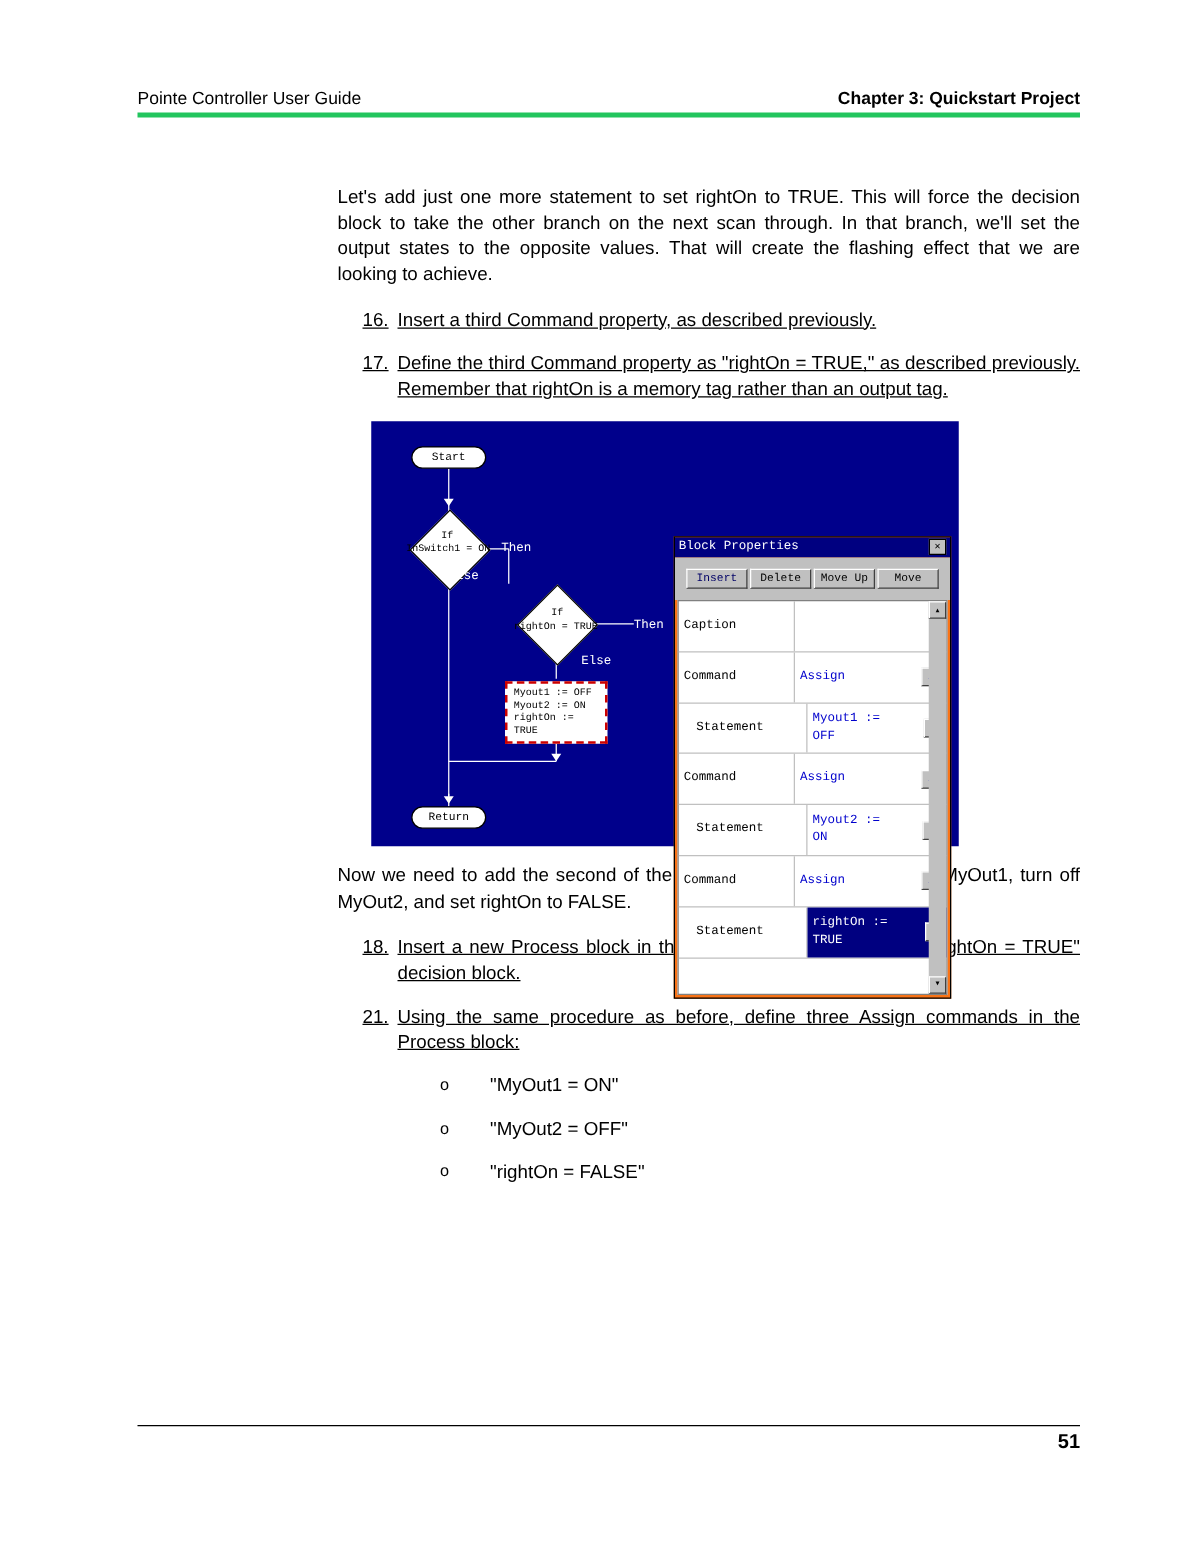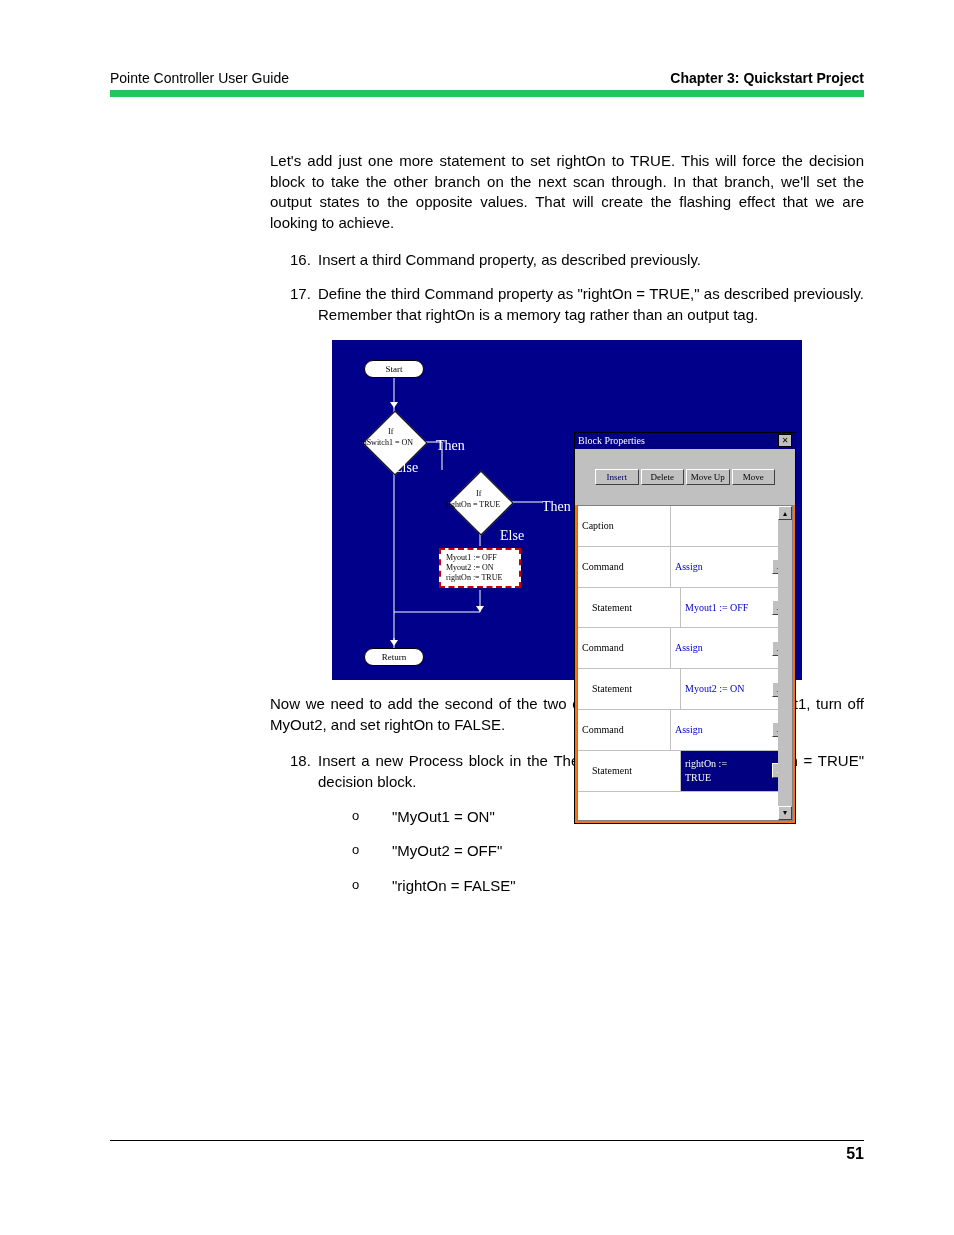--- a/index.html
+++ b/index.html
@@ -13,52 +13,53 @@
     height: 1235px;
     position: relative;
     box-sizing: border-box;
     padding: 70px 90px 60px 110px;
   }
   .header-row {
     display: flex;
     justify-content: space-between;
     font-size: 14px;
     padding-bottom: 4px;
-    border-bottom: 7px solid #22c55e;
+    border-bottom: 4px solid #22c55e;
     margin-bottom: 54px;
   }
   .header-left { font-weight: 400; }
   .header-right { font-weight: 700; }
   .body {
     margin-left: 160px;
     font-size: 15px;
     line-height: 1.38;
   }
   .para { text-align: justify; margin-bottom: 16px; }
   .step-row {
     display: flex;
     margin-bottom: 14px;
+    text-decoration: underline;
   }
   .step-num {
     width: 48px;
     flex-shrink: 0;
     padding-left: 20px;
     box-sizing: border-box;
   }
   .step-text {
     flex: 1;
     text-align: justify;
   }
   .figure {
     width: 470px;
     height: 340px;
-    margin: 8px 0 14px 62px;
+    margin: 8px 0 14px 27px;
     background: #00008B;
     position: relative;
-    font-family: Liberation Serif, serif;
+    font-family: Liberation Mono, monospace;
   }
   .sub-list { margin-left: 82px; }
   .sub-row { display: flex; margin-bottom: 14px; }
   .sub-bullet { width: 40px; flex-shrink: 0; font-size: 13px; }
   .sub-text { flex: 1; }
   .footer {
     position: absolute;
     bottom: 72px;
     left: 110px;
     right: 90px;
@@ -86,21 +87,21 @@
   .fc-start { border-radius: 10px; width: 60px; height: 18px; left: 32px; top: 20px; }
   .fc-return { border-radius: 10px; width: 60px; height: 18px; left: 32px; top: 308px; }
   .fc-diamond {
     position: absolute; width: 44px; height: 44px;
     transform: rotate(45deg);
     background: #fff; border: 1px solid #000;
   }
   .fc-diamond.d1 { left: 40px; top: 80px; }
   .fc-diamond.d2 { left: 126px; top: 140px; }
   .fc-label {
-    position: absolute; color: #fff; font-size: 14px; white-space: nowrap;
+    position: absolute; color: #fff; font-size: 10px; white-space: nowrap;
   }
   .fc-dlabel {
     position: absolute; font-size: 8px; color: #000; text-align:center; white-space: nowrap;
   }
   .fc-process {
     position: absolute; background: #fff; border: 2px dashed #c00;
     font-size: 8px; color:#000; padding: 3px 5px; line-height: 1.25;
     width: 82px; left: 107px; top: 208px; box-sizing: border-box;
   }
   .fc-svg { position:absolute; left:0; top:0; pointer-events:none; }
@@ -121,21 +122,21 @@
     box-sizing: border-box;
     border: 1px solid #000;
   }
   .props-title {
     background: #000080; color:#fff; font-size:10px;
     display:flex; justify-content:space-between; align-items:center;
     padding: 1px 3px;
   }
   .props-close { background:#c0c0c0; color:#000; width:12px; height:11px; display:flex; align-items:center; justify-content:center; font-size:8px; border:1px solid #000; }
   .props-buttons {
-    display:flex; background:#c0c0c0; padding:20px; gap:2px;
+    display:flex; background:#c0c0c0; padding:9px; gap:2px;
   }
   .props-btn {
     flex:1; background:#c0c0c0; border:1px solid #888;
     border-top-color:#fff; border-left-color:#fff;
     border-bottom-color:#404040; border-right-color:#404040;
     font-size:9px; text-align:center; padding:1px 0; color:#000;
     overflow:hidden; white-space:nowrap;
   }
   .props-btn.hl { color:#006; }
   .props-grid {
@@ -303,20 +304,24 @@
       <span style="display:block; margin-left:0;">Now we need to add the second of the two output patterns — turn on MyOut1, turn off MyOut2, and set rightOn to FALSE.</span>
     </div>
     <style>
       
     </style>
 
     <div class="step-row">
       <div class="step-num">18.</div>
       <div class="step-text">Insert a new Process block in the Then branch to the right of "rightOn = TRUE" decision block.</div>
     </div>
+    <div class="step-row">
+      <div class="step-num">21.</div>
+      <div class="step-text">Using the same procedure as before, define three Assign commands in the Process block:</div>
+    </div>
 
     <div class="sub-list">
       <div class="sub-row">
         <div class="sub-bullet">o</div>
         <div class="sub-text">"MyOut1 = ON"</div>
       </div>
       <div class="sub-row">
         <div class="sub-bullet">o</div>
         <div class="sub-text">"MyOut2 = OFF"</div>
       </div>

